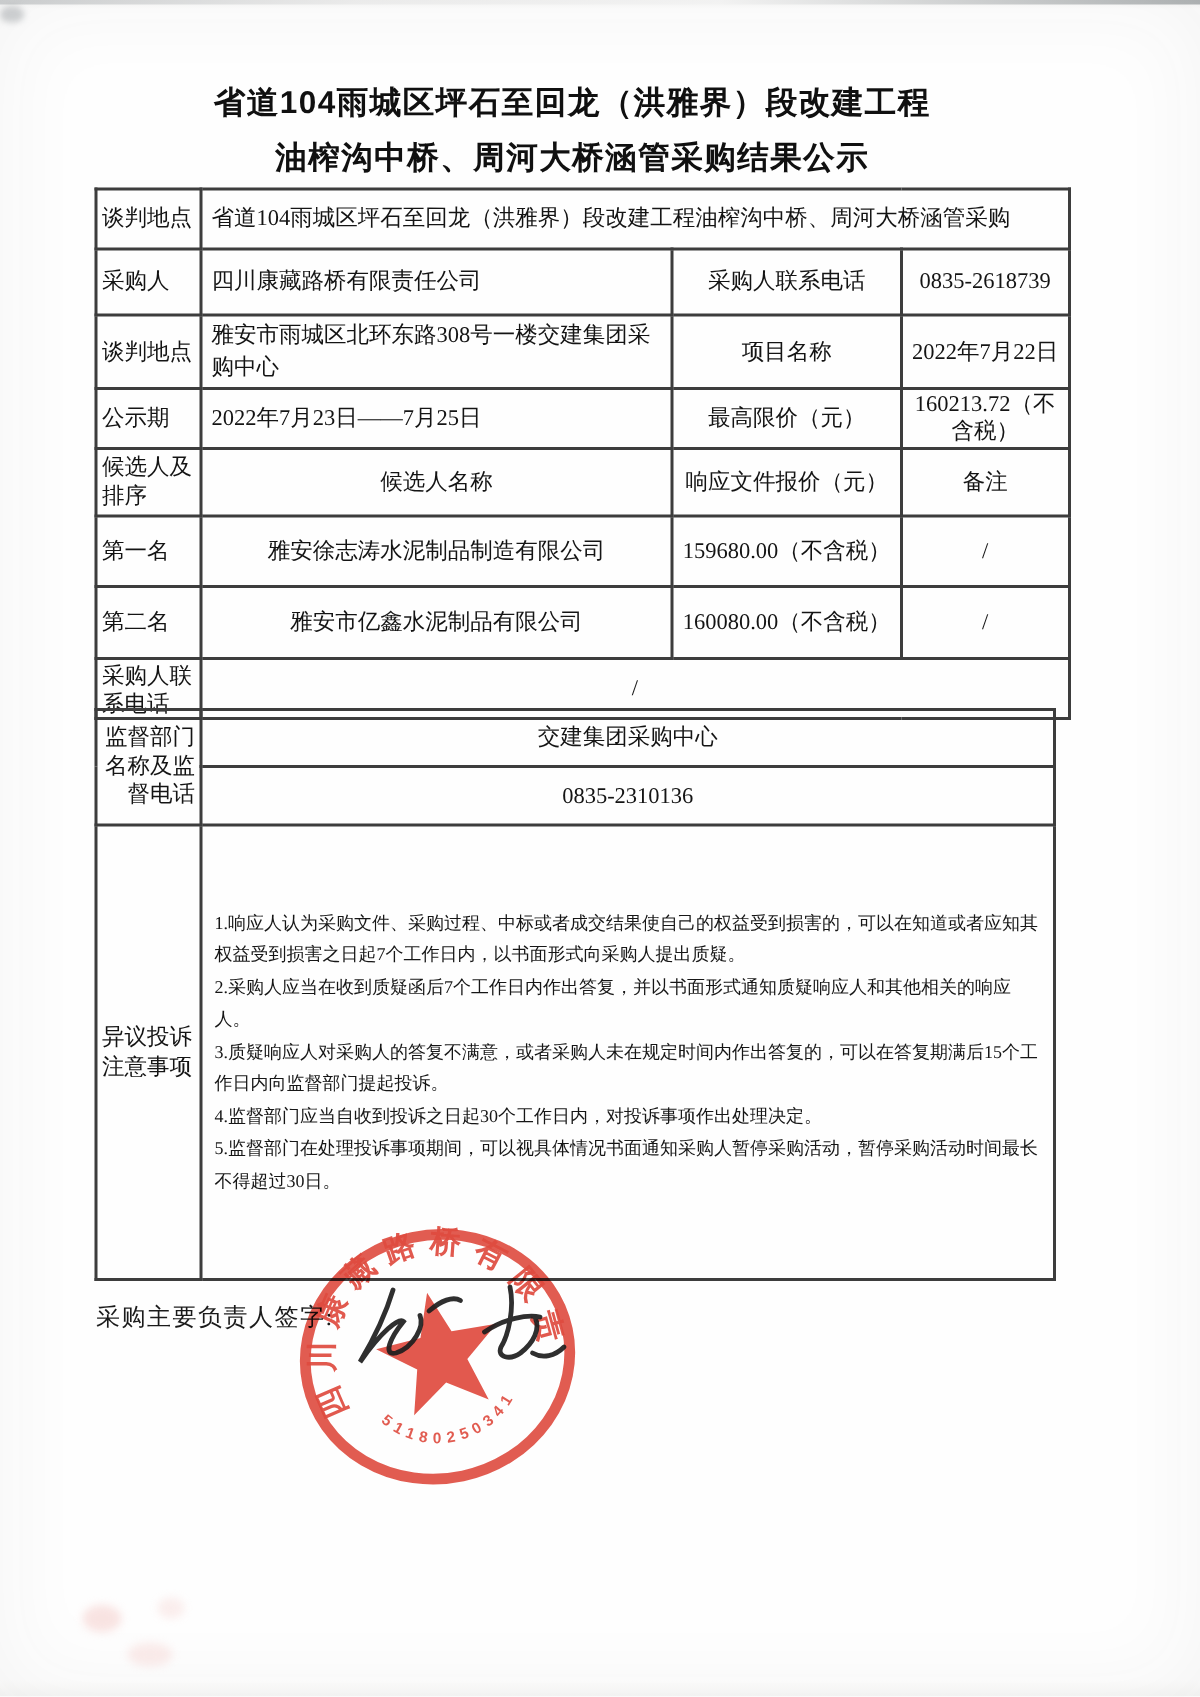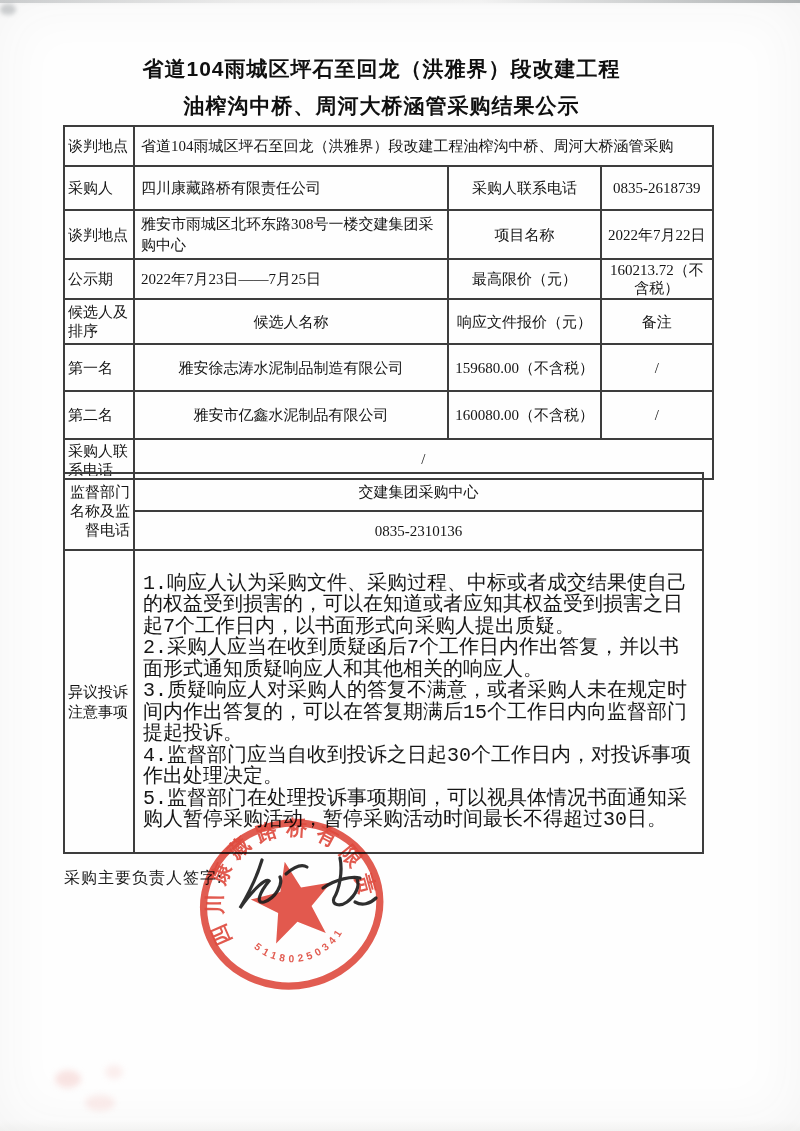--- a/index.html
+++ b/index.html
@@ -37,21 +37,21 @@
   .lab{padding:2px 3px;text-align:left;}
   .lab-wrap div{width:62px;line-height:19px;}
   .cen{text-align:center;}
   .nowrap{white-space:nowrap;}
   .val{text-align:left;}
   .clip2{height:34px;overflow:hidden;line-height:19px;width:62px;}
   .vtop{vertical-align:top;}
   .sup-lab{text-align:right;line-height:19px;padding:2px 3px;}
   .obj-lab{text-align:left;line-height:20px;padding:2px 3px;}
   .obj-cell{padding:4px 10px 4px 8px;}
-  .obj-item{font-size:20px;line-height:21.5px;text-align:left;color:#161616;font-family:Liberation Mono, monospace;}
+  .obj-item{font-size:12px;line-height:21.5px;text-align:left;color:#161616;}
 
   .sign-label{
     position:absolute;left:64px;top:868px;font-size:16px;color:#1a1a1a;letter-spacing:1px;
   }
 
   .seal{
     position:absolute;left:194px;top:816px;width:196px;height:180px;
     transform:rotate(-12deg);z-index:3;mix-blend-mode:multiply;opacity:.92;
   }
   .signature{

